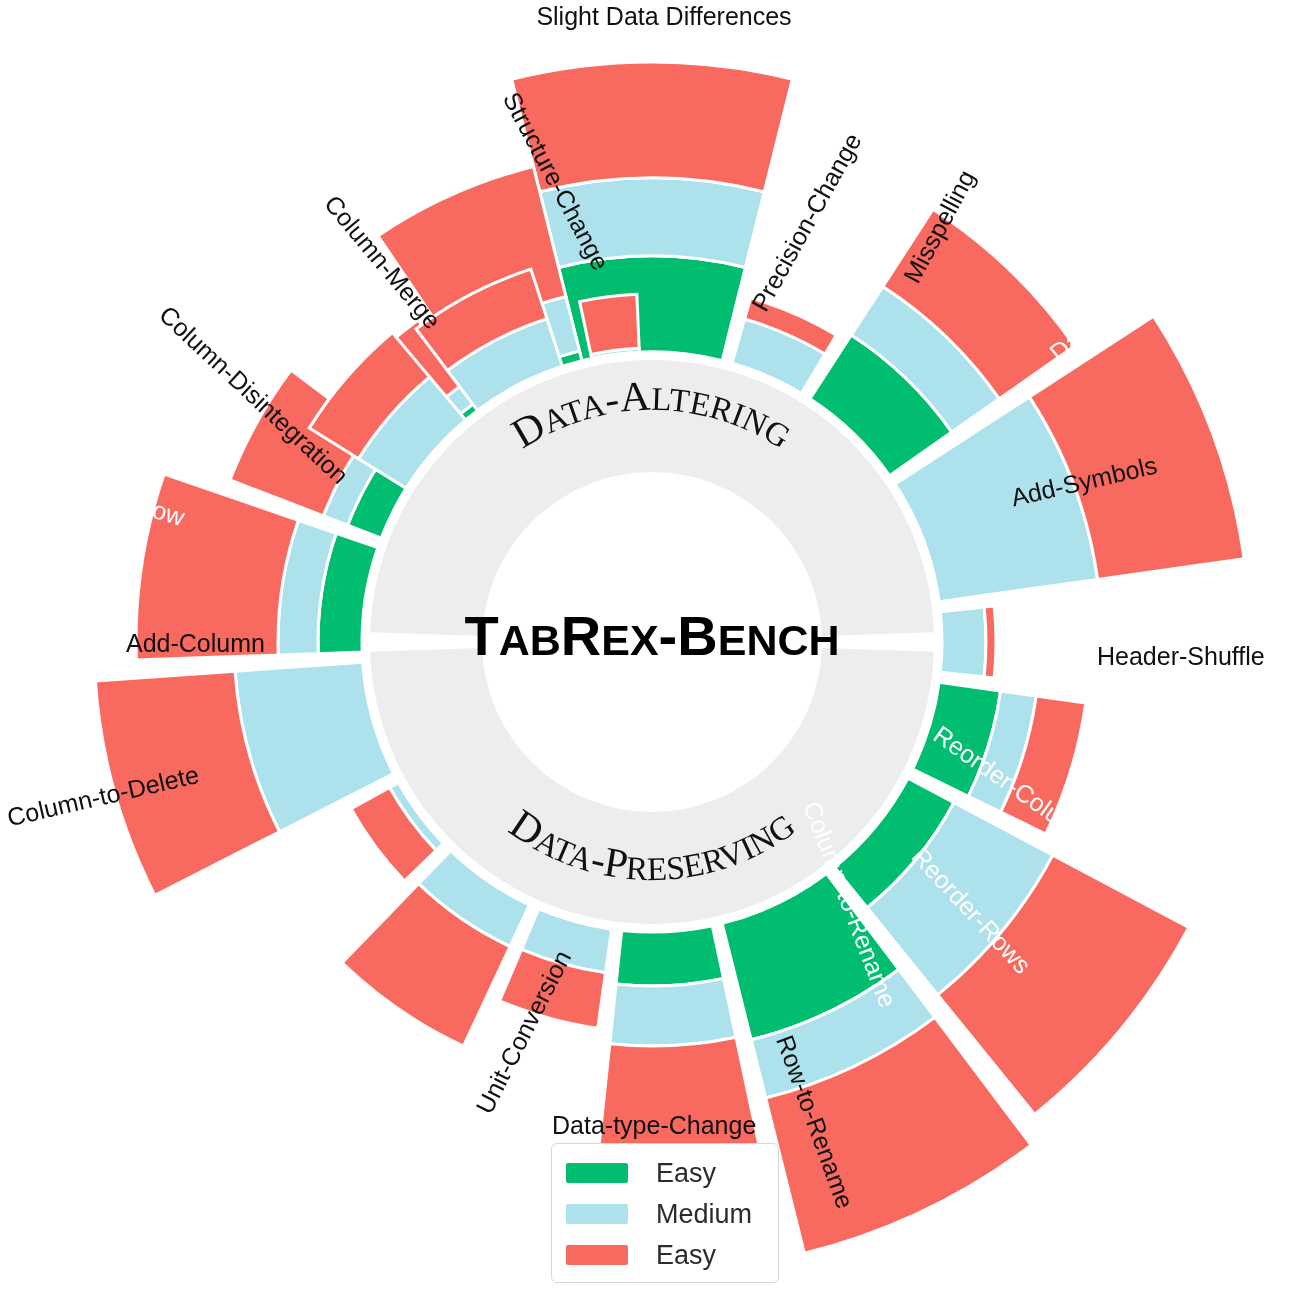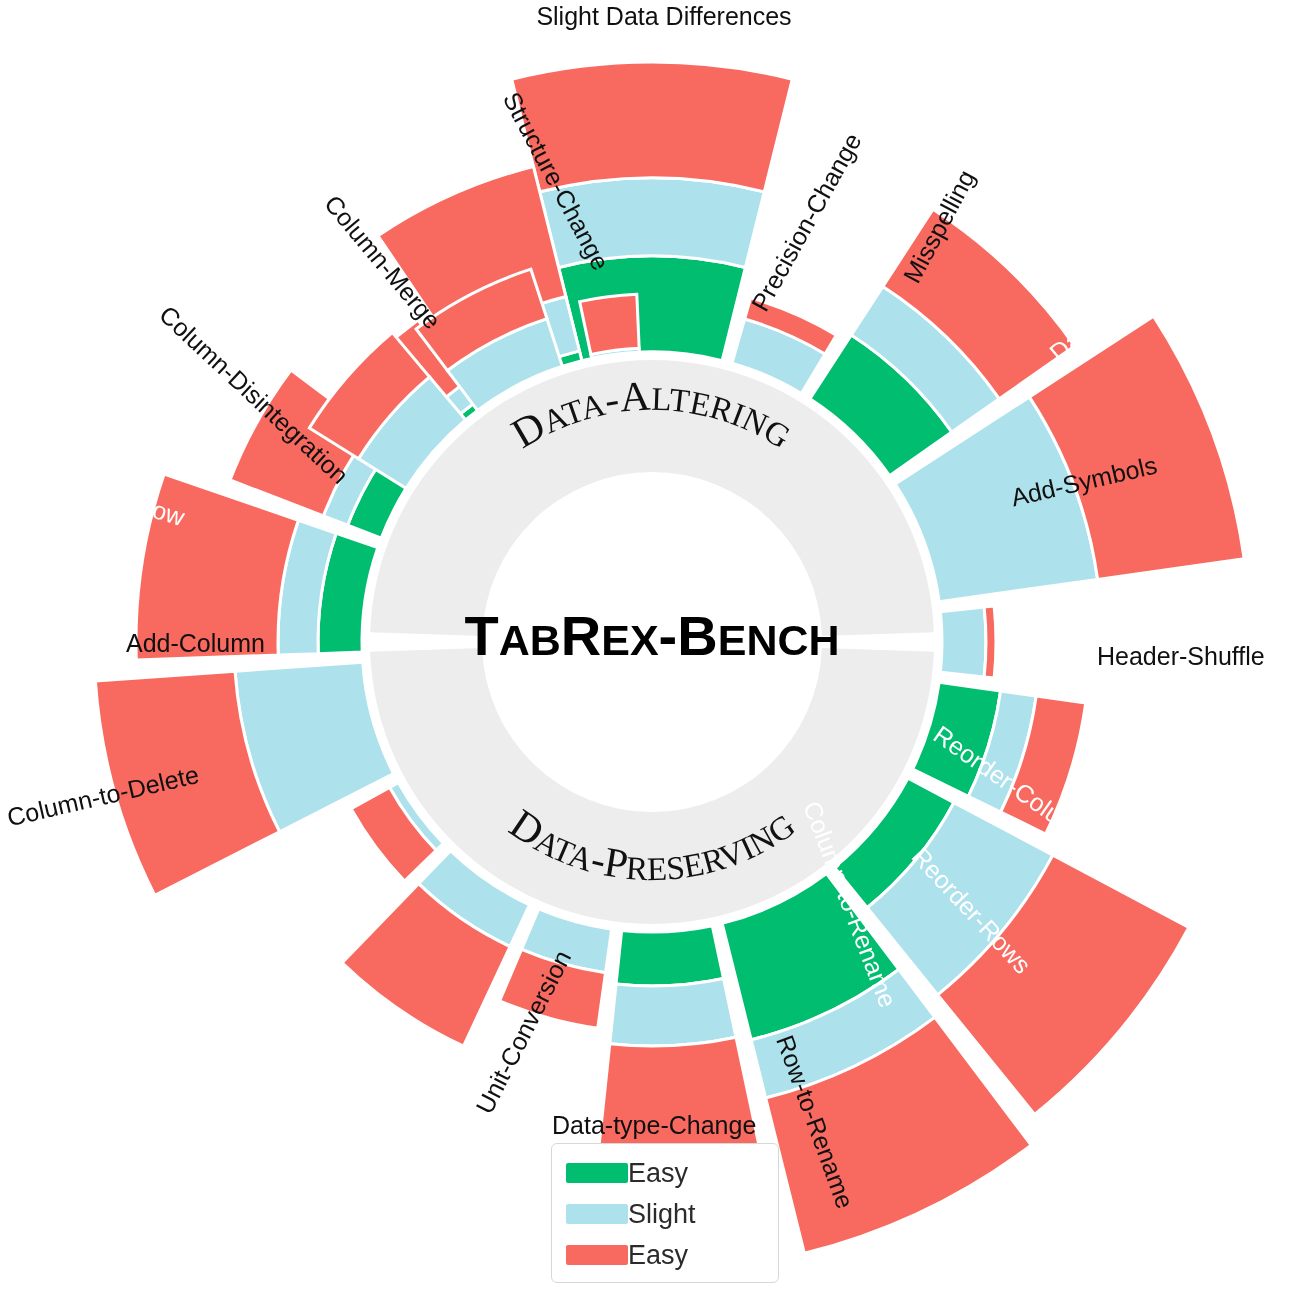--- a/index.html
+++ b/index.html
@@ -32,21 +32,21 @@
     position:absolute;
     left:551px;top:1143px;
     width:228px;height:140px;
     background:#ffffff;
     border:1px solid #d8d8d8;
     border-radius:6px;
     box-sizing:border-box;
     padding:12px 14px 10px 14px;
     display:flex;flex-direction:column;justify-content:space-between;
   }
-  .legend-row{display:flex;align-items:center;gap:0;height:34px;}
+  .legend-row{display:flex;align-items:center;gap:28px;height:34px;}
   .legend-swatch{width:62px;height:20px;border-radius:2px;flex:0 0 auto;}
   .legend-text{
     font-family:"Liberation Sans", sans-serif;
     font-size:27px;color:#2b2b2b;line-height:1;
   }
 </style>
 </head>
 <body>
 
 <div id="stage">
@@ -189,21 +189,21 @@
     <text id="center-title" class="center-title" x="652" y="655" text-anchor="middle"><tspan font-size="56px">T</tspan><tspan font-size="43px">A</tspan><tspan font-size="43px">B</tspan><tspan font-size="56px">R</tspan><tspan font-size="43px">E</tspan><tspan font-size="43px">X</tspan><tspan font-size="56px">-</tspan><tspan font-size="56px">B</tspan><tspan font-size="43px">E</tspan><tspan font-size="43px">N</tspan><tspan font-size="43px">C</tspan><tspan font-size="43px">H</tspan></text>
   </svg>
 
   <div class="legend-box">
     <div class="legend-row">
       <span class="legend-swatch" style="background: rgb(0, 189, 112);"></span>
       <span class="legend-text">Easy</span>
     </div>
     <div class="legend-row">
       <span class="legend-swatch" style="background: rgb(173, 226, 236);"></span>
-      <span class="legend-text">Slight</span>
+      <span class="legend-text">Medium</span>
     </div>
     <div class="legend-row">
       <span class="legend-swatch" style="background: rgb(248, 105, 95);"></span>
       <span class="legend-text">Easy</span>
     </div>
   </div>
 
 </div>
 
 </body></html>

